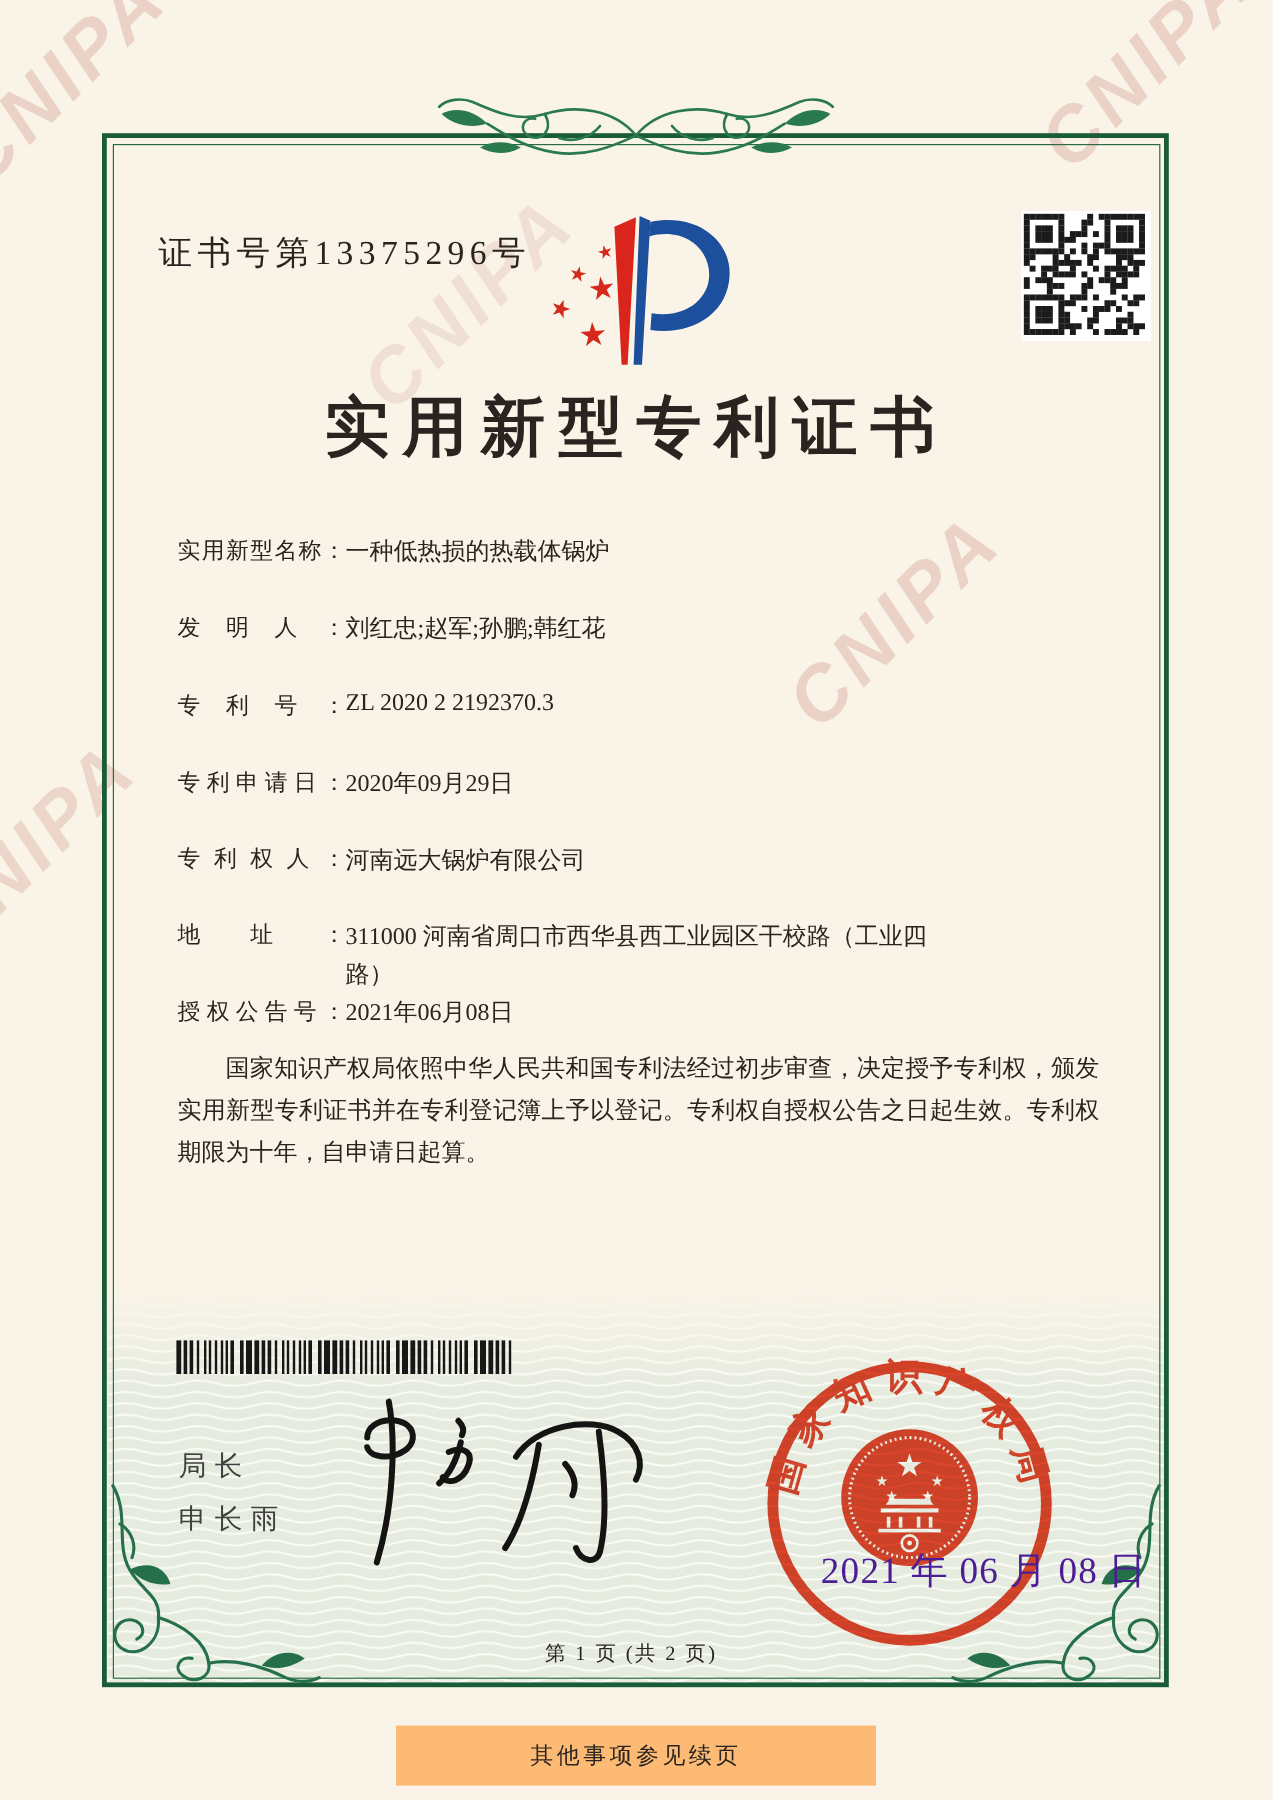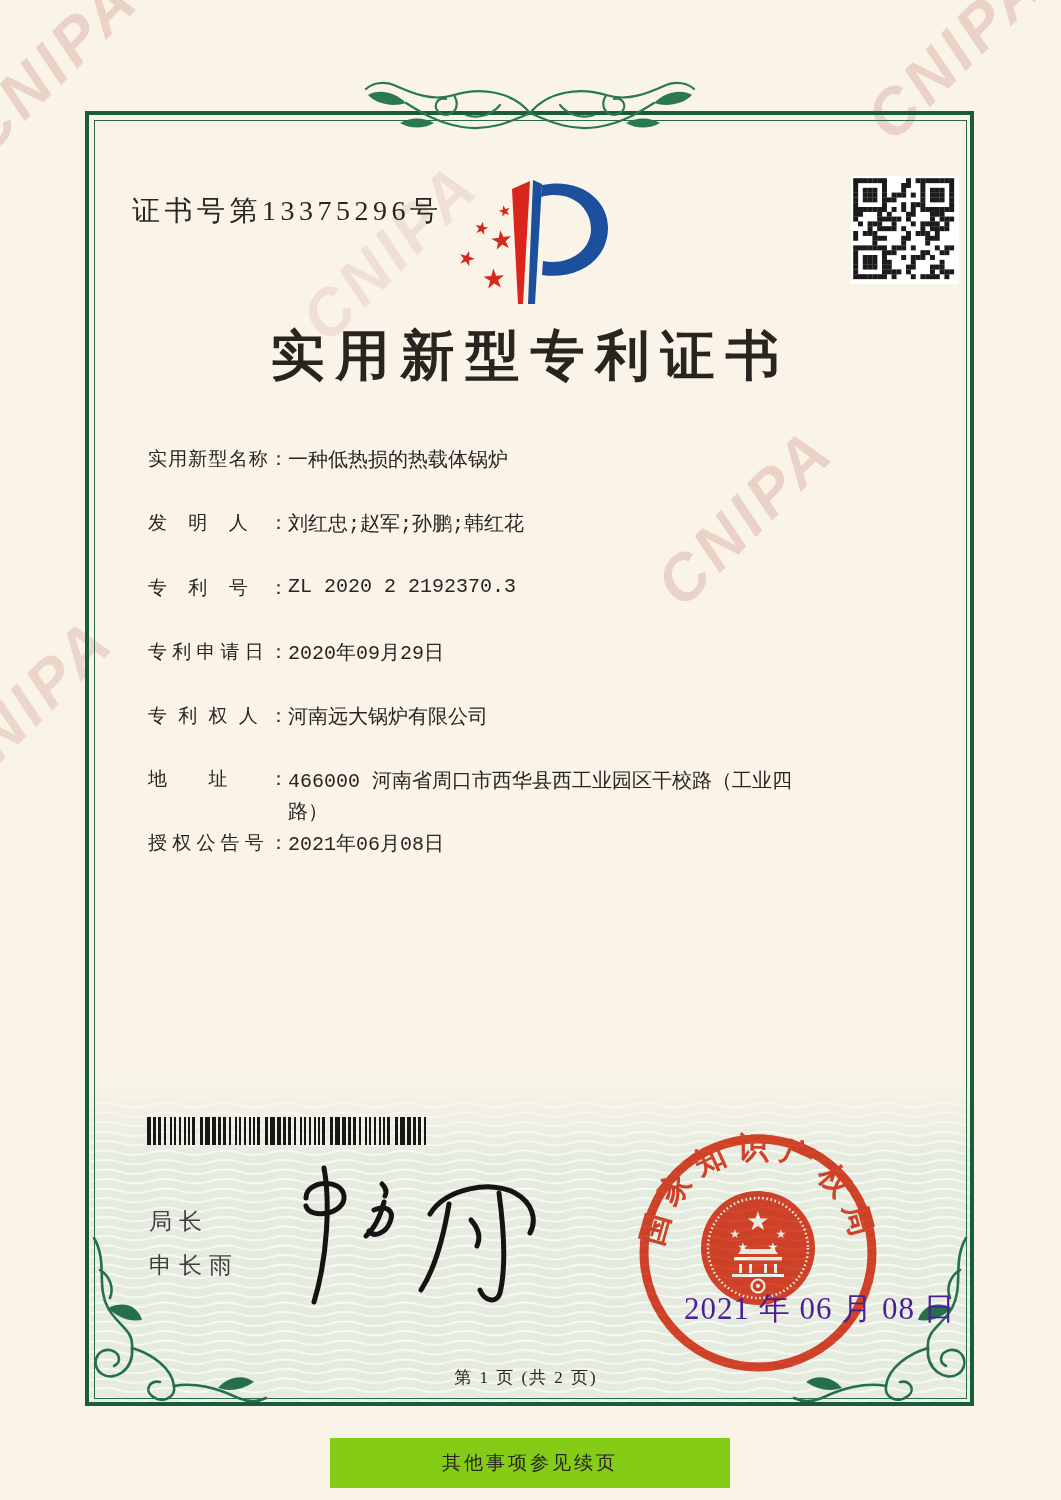--- a/index.html
+++ b/index.html
@@ -19,40 +19,40 @@
   .wave-band{position:absolute;left:90px;top:1072px;width:881px;height:332px;z-index:2;}
   
   .certno{position:absolute;left:132px;top:192px;font-size:28px;letter-spacing:4.5px;z-index:5;}
   .logo{position:absolute;left:428px;top:176px;width:218px;height:132px;z-index:5;}
   .logo svg{position:absolute;left:0;top:0;}
   .st{position:absolute;color:#d5291c;line-height:1;z-index:6;}
   .qr{position:absolute;left:851px;top:176px;width:108px;height:108px;background:#fff;z-index:5;}
   .title{position:absolute;left:0;top:320px;width:100%;text-align:center;font-size:54px;
          font-weight:700;letter-spacing:11px;z-index:5;}
   
-  .frow{position:absolute;font-size:20px;z-index:5;white-space:nowrap;font-family:Liberation Mono, monospace;}
+  .frow{position:absolute;font-size:20px;z-index:5;white-space:nowrap;}
   .lbl{display:inline-block;width:140px;font-size:19px;text-align:justify;text-align-last:justify;
        vertical-align:top;}
   .val{display:inline-block;vertical-align:top;}
   .val.wrap{white-space:normal;width:512px;line-height:31px;}
   
   .paras{position:absolute;left:148px;top:874px;width:768px;font-size:20px;line-height:35px;
          text-align:justify;z-index:5;}
   .paras p{margin:0 0 9px 0;text-indent:2em;}
   
   .barcode{position:absolute;left:145px;top:1116px;z-index:5;}
   .sig-label{position:absolute;left:149px;font-family:"Liberation Sans",sans-serif;font-weight:400;
              font-size:23px;letter-spacing:7px;z-index:5;color:#404040;}
   .signature{position:absolute;left:262px;top:1160px;z-index:5;}
   .seal{position:absolute;left:635px;top:1130px;z-index:6;mix-blend-mode:multiply;}
   .seal-date{position:absolute;left:652px;top:1288px;font-size:31px;letter-spacing:1px;
              color:#4c1d95;z-index:7;white-space:nowrap;margin-left:32px;}
   .pageinfo{position:absolute;left:0;top:1366px;width:1052px;text-align:center;font-size:17px;
             letter-spacing:2px;z-index:5;}
-  .cont-band{position:absolute;left:330px;top:1438px;width:400px;height:50px;background:#84cc16;
+  .cont-band{position:absolute;left:330px;top:1438px;width:400px;height:50px;background:#fdba74;
              z-index:4;display:flex;align-items:center;justify-content:center;}
   .cont-band span{font-size:19px;letter-spacing:3px;}
 </style>
 </head>
 <body>
 
 <div id="page">
 
   <span class="wm" style="left:-60px;top:28px;opacity:.45;">CNIPA</span>
   <span class="wm" style="left:845px;top:14px;opacity:.45;">CNIPA</span>
@@ -360,27 +360,28 @@
   <div class="frow" style="left:148px;top:575px;">
     <span class="lbl">专利号：</span><span class="val">ZL 2020 2 2192370.3</span>
   </div>
   <div class="frow" style="left:148px;top:639px;">
     <span class="lbl">专利申请日：</span><span class="val">2020年09月29日</span>
   </div>
   <div class="frow" style="left:148px;top:703px;">
     <span class="lbl">专利权人：</span><span class="val">河南远大锅炉有限公司</span>
   </div>
   <div class="frow" style="left:148px;top:766px;">
-    <span class="lbl">地址：</span><span class="val wrap">466000 河南省周口市西华县西工业园区干校路（工业四路）</span>
+    <span class="lbl">地址：</span><span class="val wrap">311000 河南省周口市西华县西工业园区干校路（工业四路）</span>
   </div>
   <div class="frow" style="left:148px;top:830px;">
     <span class="lbl">授权公告号：</span><span class="val">2021年06月08日</span>
   </div>
 
   <div class="paras">
+    <p>国家知识产权局依照中华人民共和国专利法经过初步审查，决定授予专利权，颁发实用新型专利证书并在专利登记簿上予以登记。专利权自授权公告之日起生效。专利权期限为十年，自申请日起算。</p>
   </div>
 
   <svg class="barcode" id="barcode" width="290" height="30" viewBox="0 0 290 30">
       <rect x="2" y="1" width="4" height="28" fill="#171717"></rect>
       <rect x="8" y="1" width="3" height="28" fill="#171717"></rect>
       <rect x="13" y="1" width="3" height="28" fill="#171717"></rect>
       <rect x="19" y="1" width="2" height="28" fill="#171717"></rect>
       <rect x="25" y="1" width="2" height="28" fill="#171717"></rect>
       <rect x="29" y="1" width="2" height="28" fill="#171717"></rect>
       <rect x="34" y="1" width="2" height="28" fill="#171717"></rect>

